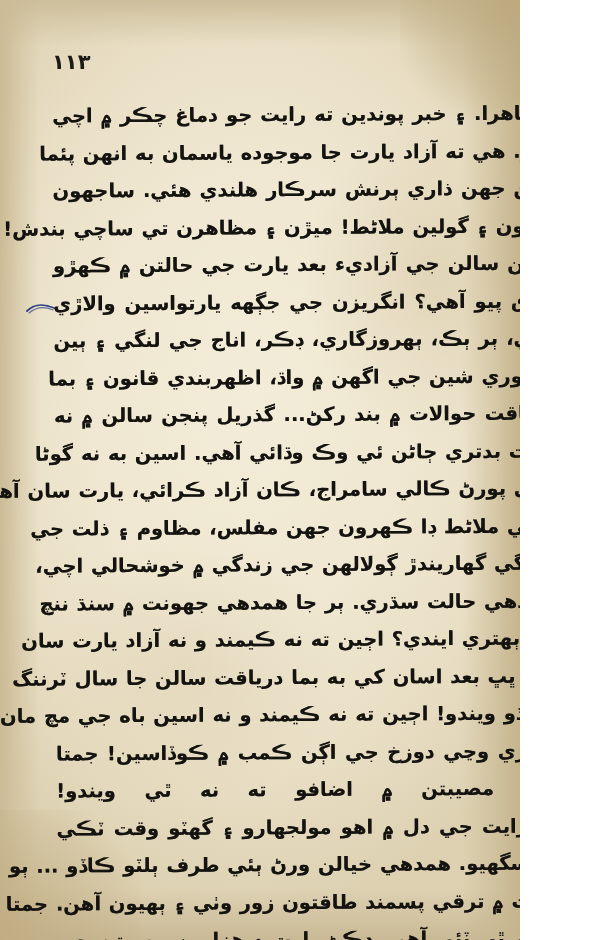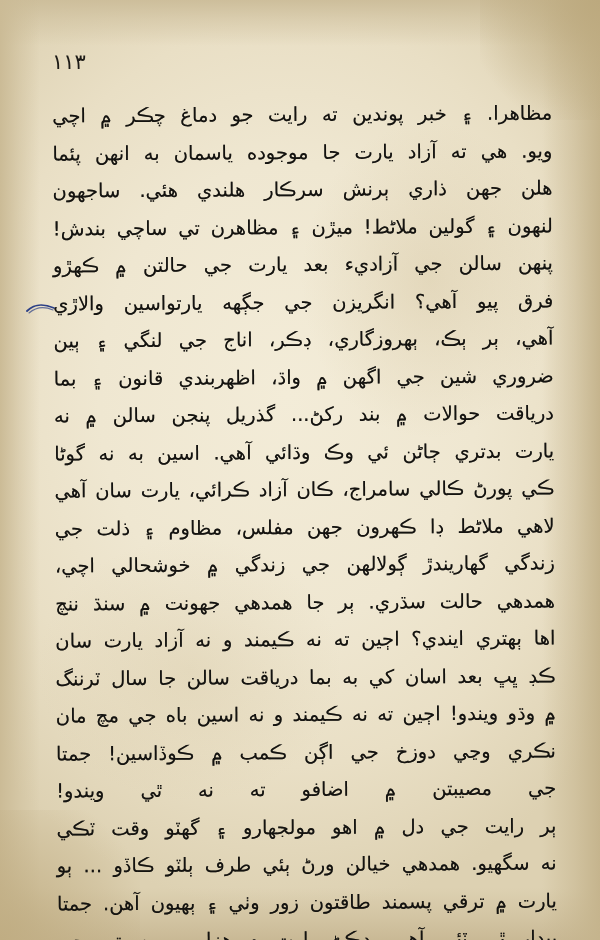--- a/index.html
+++ b/index.html
@@ -2,25 +2,26 @@
 <html><head>
 <meta charset="utf-8">
 <style>
   html, body {
     margin: 0;
     padding: 0;
     background: #ffffff;
   }
   #page {
     position: relative;
-    width: 600px;
+    width: 520px;
     height: 940px;
     overflow: hidden;
     background: #86efac;
     font-family: "DejaVu Sans", sans-serif;
+    font-weight: bold;
   }
   
   .paper {
     position: absolute;
     inset: 0;
     background:
       radial-gradient(ellipse 70% 55% at 48% 42%, #f3ecd8 0%, #efe7d1 45%, #e9dfc5 72%, #ddd1b2 100%),
       linear-gradient(100deg, #e3d8ba 0%, #f1ead6 12%, #f2ebd7 70%, #ded2b3 100%);
   }
   

